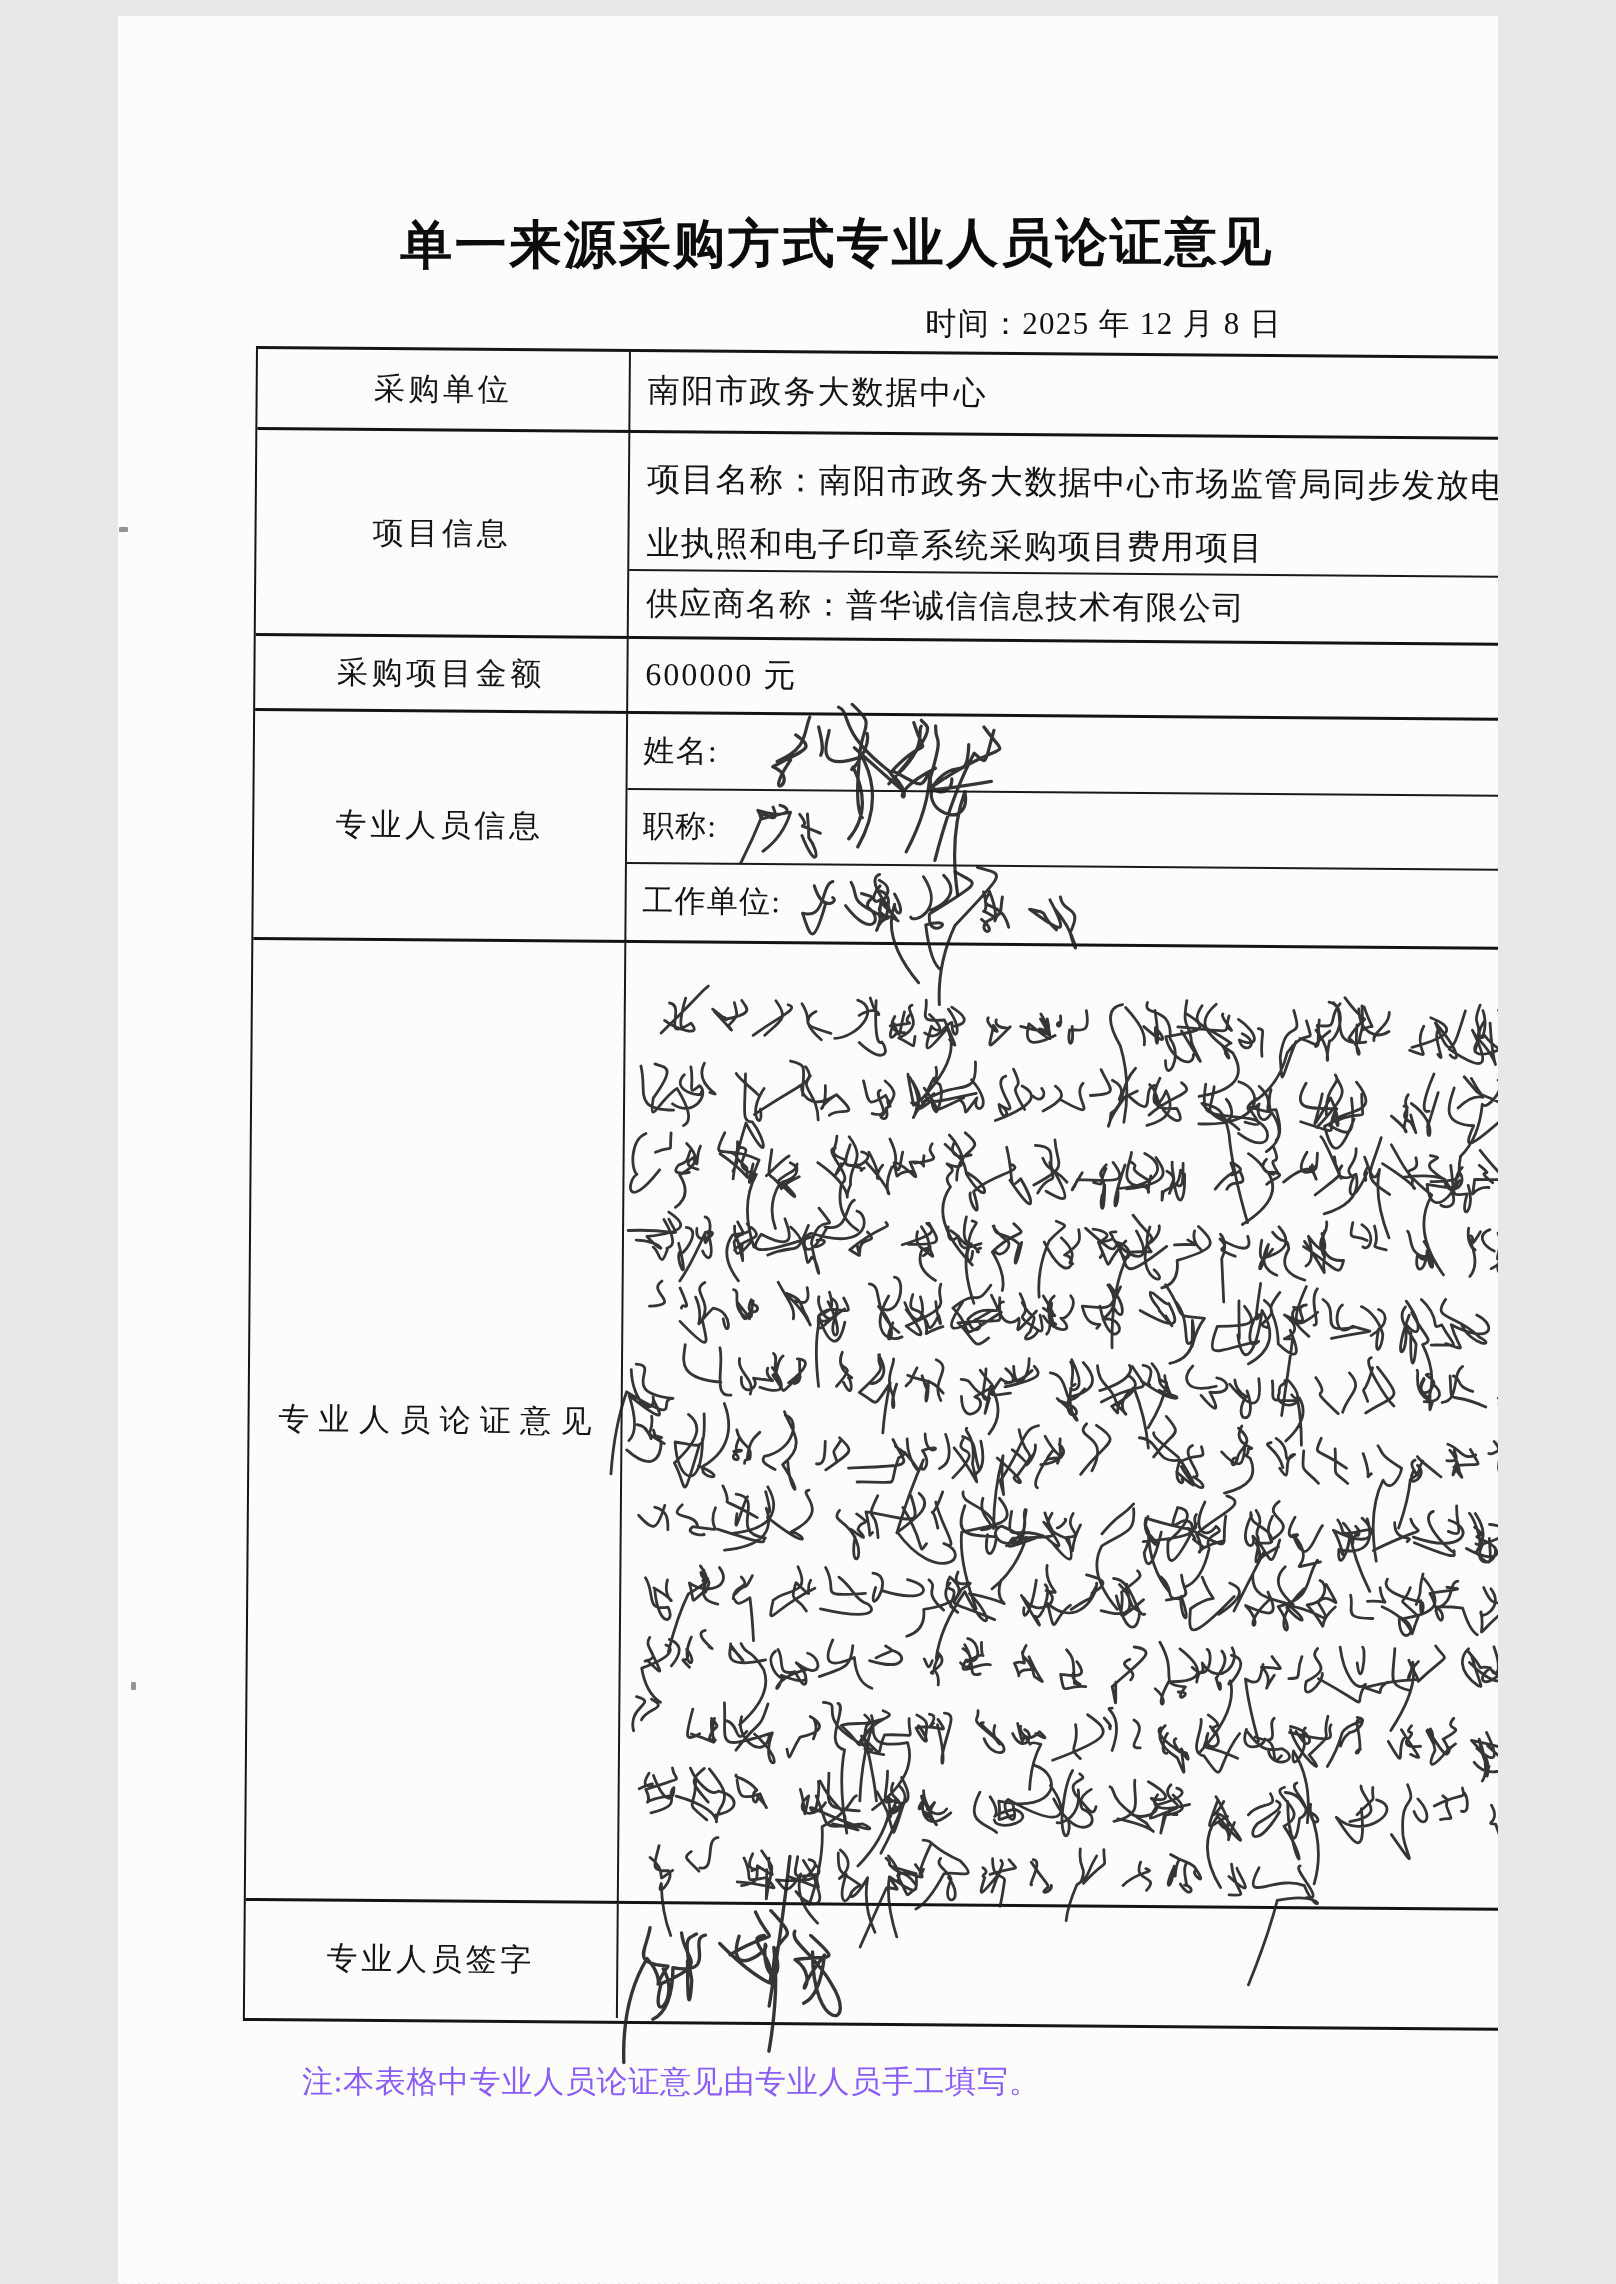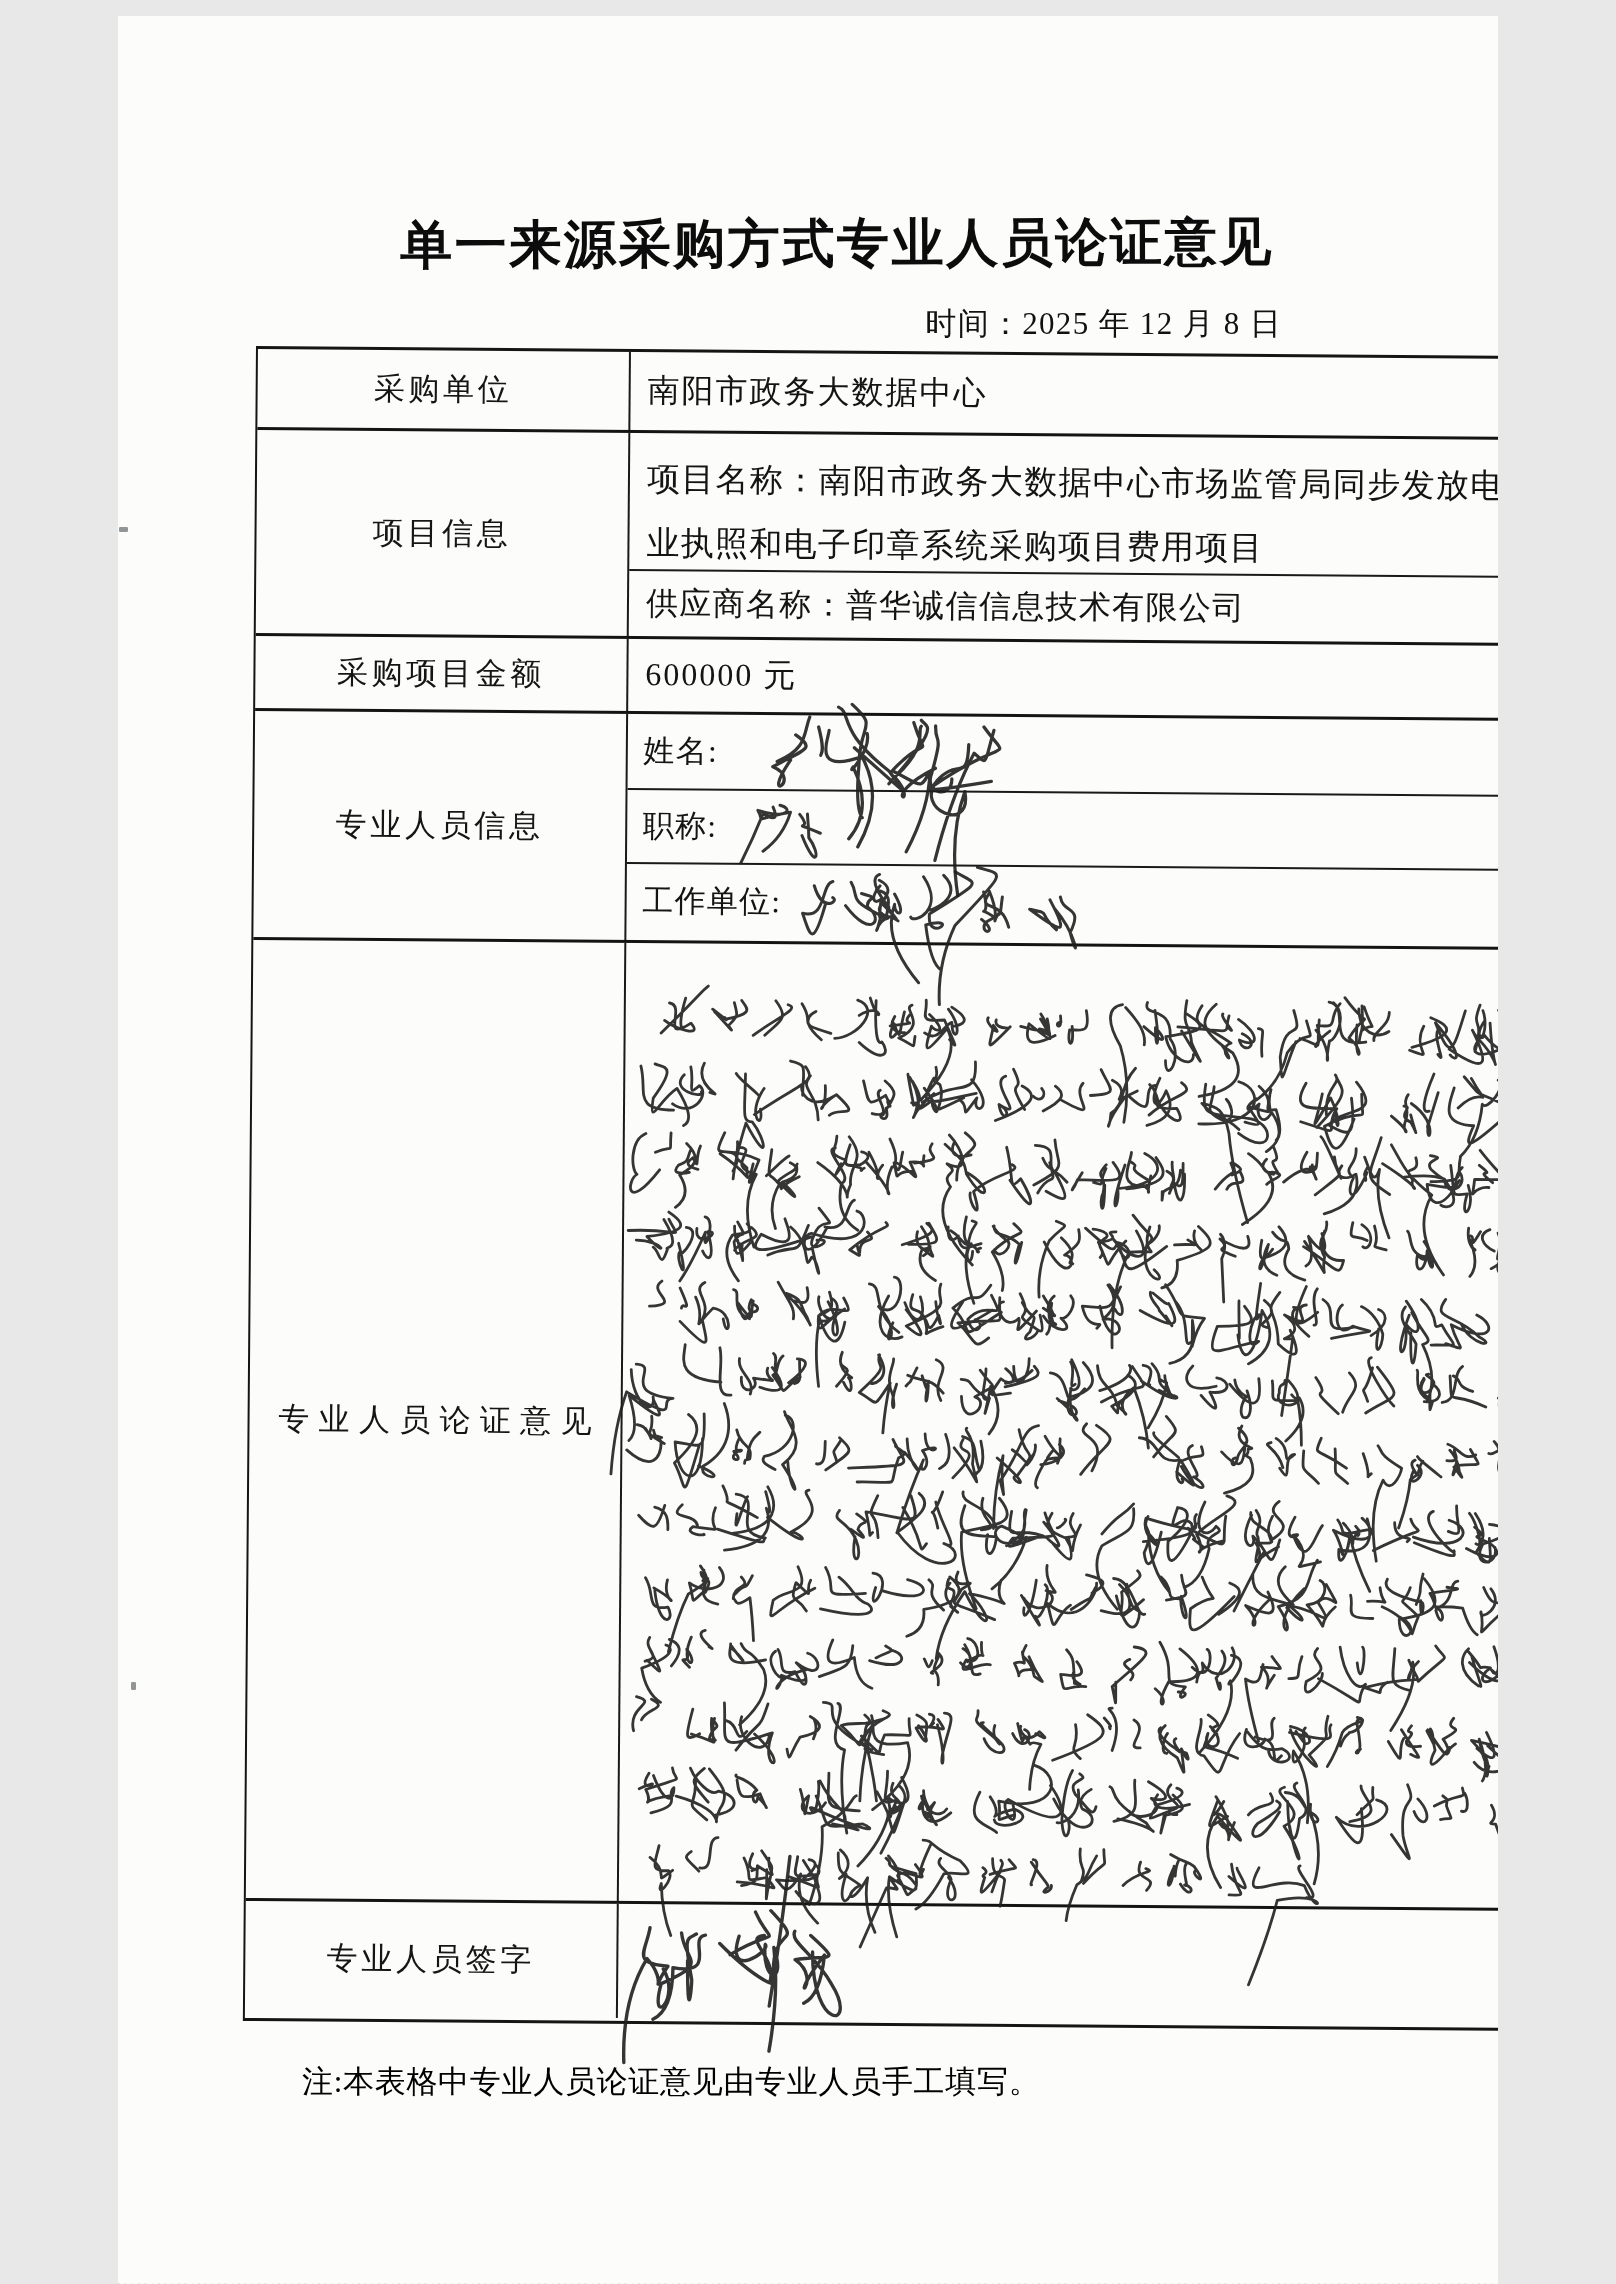--- a/index.html
+++ b/index.html
@@ -78,21 +78,21 @@
   .fieldrow { display: flex; align-items: center; padding-left: 15.6px; font-size: 31px; letter-spacing: 1.3px; }
   .f1 { height: 76px; }
   .f2 { height: 74px; }
   .f3 { height: 74px; }
   .hand { position: absolute; left: 0; top: 0; overflow: visible; pointer-events: none; }
   .footer-note {
     position: absolute;
     left: 184px; top: 2045px;
     font-size: 31px;
     letter-spacing: 0.7px;
-    color: #000000;
+    color: #8b5cf6;
   }
   .scan-edge {
     position: absolute; left: 0; right: 0; bottom: 0; height: 17px;
     background:
       repeating-linear-gradient(90deg,
         rgba(90,100,110,0.20) 0 2px, rgba(0,0,0,0) 2px 5.9px,
         rgba(70,75,85,0.13) 5.9px 7.8px, rgba(0,0,0,0) 7.8px 13.7px,
         rgba(100,105,115,0.16) 13.7px 15px, rgba(0,0,0,0) 15px 20px);
     filter: blur(0.7px);
     opacity: 0.8;

